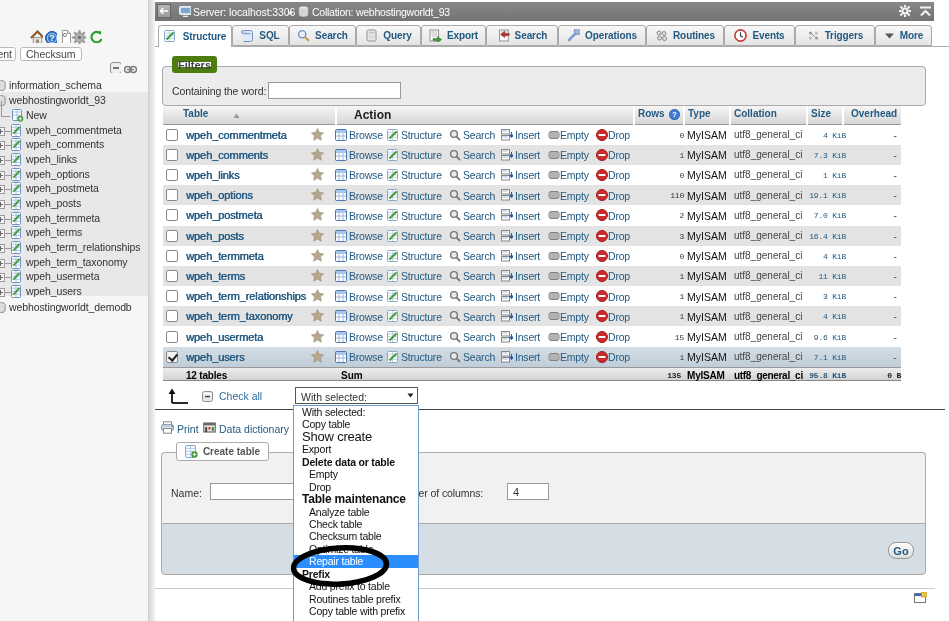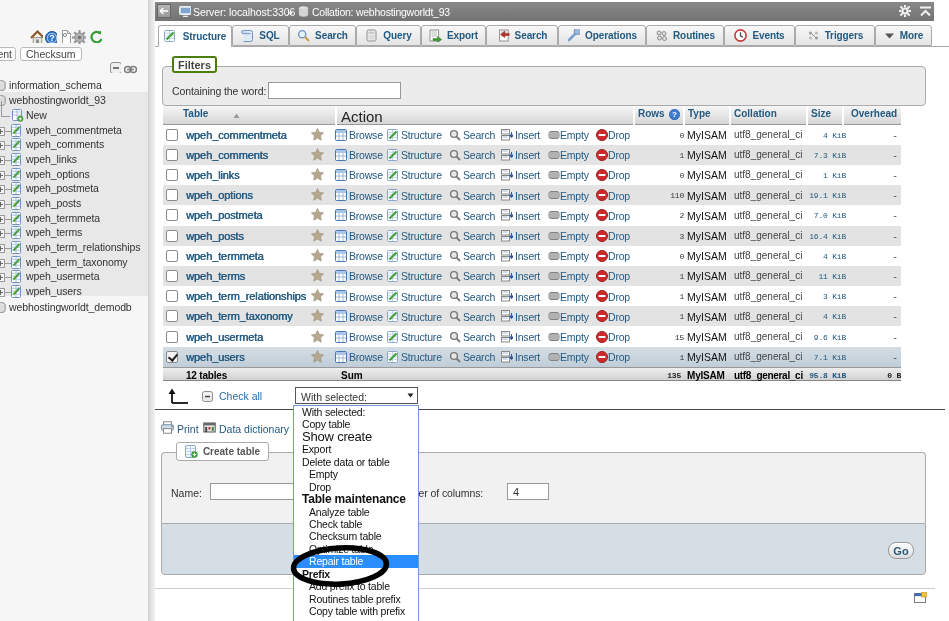--- a/index.html
+++ b/index.html
@@ -408,31 +408,31 @@
       </svg>
       <span>Triggers</span>
     </div>
 <div class="abs" style="left:875px;top:25px;width:57px;height:21px;background:linear-gradient(#f8f8f8,#e4e4e4);border:1px solid #aaa;border-radius:3px 3px 0 0;display:flex;align-items:center;justify-content:center;gap:5px;font-size:10px;letter-spacing:-0.1px;font-weight:bold;color:#235a81;z-index:2;">
       <svg width="11" height="8" viewBox="0 0 11 8" style="">
         <path d="M1 1.5 L5.5 6.5 L10 1.5 Z" fill="#555"></path>
       </svg>
       <span>More</span>
     </div>
 <div class="abs" style="left:162px;top:66px;width:764px;height:40px;background:#ececec;border:1px solid #aaa;border-radius:4px;"></div>
-<div class="abs" style="left:172px;top:56px;width:45px;height:17px;background:#fff;border:2px solid #4d7c0f;border-radius:3px;display:flex;align-items:center;justify-content:center;font-size:11px;font-weight:bold;color:#444;z-index:2;">Filters</div>
+<div class="abs" style="left:172px;top:56px;width:45px;height:17px;background:#fff;border:6px solid #4d7c0f;border-radius:3px;display:flex;align-items:center;justify-content:center;font-size:11px;font-weight:bold;color:#444;z-index:2;">Filters</div>
 <div class="abs " style="left:172px;top:85px;font-size:10.5px;letter-spacing:-0.1px;color:#333;">Containing the word:</div>
 <div class="abs" style="left:268px;top:82px;width:133px;height:17px;background:#fff;border:1px solid #999;"></div>
 <div class="abs" style="left:163px;top:106px;width:738px;height:18.5px;background:linear-gradient(#f6f6f6,#d6d6d6);border-bottom:1px solid #999;"></div>
 <div class="abs" style="left:183px;top:108px;font-size:10px;font-weight:bold;color:#235a81;">Table</div>
 <div class="abs" style="left:233px;top:112.5px;">
       <svg width="7" height="5.5" viewBox="0 0 7 5.5" style="">
         <path d="M0.5 5 L3.5 0.5 L6.5 5 Z" fill="#999"></path>
       </svg>
     </div>
-<div class="abs" style="left:341px;top:108px;font-size:15px;font-weight:normal;color:#235a81;color:#222;">Action</div>
+<div class="abs" style="left:354px;top:108px;font-size:12px;font-weight:bold;color:#235a81;color:#222;">Action</div>
 <div class="abs" style="left:638px;top:108px;font-size:10px;font-weight:bold;color:#235a81;">Rows</div>
 <div class="abs" style="left:669px;top:109px;">
       <svg width="11" height="11" viewBox="0 0 11 11" style="">
         <circle cx="5.5" cy="5.5" r="5.2" fill="#3c7cd3" stroke="#1d4f96" stroke-width="0.6"></circle>
         <text x="5.5" y="8.2" font-size="8" font-family="Liberation Sans" font-weight="bold" fill="#fff" text-anchor="middle">?</text>
       </svg>
     </div>
 <div class="abs" style="left:688px;top:108px;font-size:10px;font-weight:bold;color:#235a81;">Type</div>
 <div class="abs" style="left:734px;top:108px;font-size:10px;font-weight:bold;color:#235a81;">Collation</div>
 <div class="abs" style="left:811px;top:108px;font-size:10px;font-weight:bold;color:#235a81;">Size</div>
@@ -1248,21 +1248,21 @@
         <rect x="0.5" y="1.5" width="11" height="9" fill="#fff" stroke="#7a7a7a"></rect>
         <rect x="0.5" y="1.5" width="11" height="2.6" fill="#3c6cb4"></rect>
         <rect x="7.5" y="0" width="5" height="5" fill="#f0c040" stroke="#b88f20" stroke-width="0.6"></rect>
       </svg>
     </div>
 <div class="abs" style="left:293px;top:405px;width:126px;height:220px;background:#fff;border:1px solid #6f9bd2;z-index:10;overflow:hidden;">
       <div style="height:12.45px;line-height:12.8px;padding-left:8px;font-size:10.5px;letter-spacing:-0.2px;color:#111;white-space:nowrap;">With selected:</div>
       <div style="height:12.45px;line-height:12.8px;padding-left:8px;font-size:10.5px;letter-spacing:-0.2px;color:#111;white-space:nowrap;">Copy table</div>
       <div style="height:12.45px;line-height:12.8px;padding-left:8px;font-size:13px;letter-spacing:-0.2px;color:#111;white-space:nowrap;">Show create</div>
       <div style="height:12.45px;line-height:12.8px;padding-left:8px;font-size:10.5px;letter-spacing:-0.2px;color:#111;white-space:nowrap;">Export</div>
-      <div style="height:12.45px;line-height:12.8px;padding-left:8px;font-size:10.5px;letter-spacing:-0.2px;color:#111;font-weight:normal;white-space:nowrap;">Delete data or table</div>
+      <div style="height:12.45px;line-height:12.8px;padding-left:8px;font-size:10.5px;letter-spacing:-0.2px;color:#111;font-weight:bold;white-space:nowrap;">Delete data or table</div>
       <div style="height:12.45px;line-height:12.8px;padding-left:15px;font-size:10.5px;letter-spacing:-0.2px;color:#111;white-space:nowrap;">Empty</div>
       <div style="height:12.45px;line-height:12.8px;padding-left:15px;font-size:10.5px;letter-spacing:-0.2px;color:#111;white-space:nowrap;">Drop</div>
       <div style="height:12.45px;line-height:12.8px;padding-left:8px;font-size:12px;letter-spacing:-0.2px;color:#111;font-weight:bold;white-space:nowrap;">Table maintenance</div>
       <div style="height:12.45px;line-height:12.8px;padding-left:15px;font-size:10.5px;letter-spacing:-0.2px;color:#111;white-space:nowrap;">Analyze table</div>
       <div style="height:12.45px;line-height:12.8px;padding-left:15px;font-size:10.5px;letter-spacing:-0.2px;color:#111;white-space:nowrap;">Check table</div>
       <div style="height:12.45px;line-height:12.8px;padding-left:15px;font-size:10.5px;letter-spacing:-0.2px;color:#111;white-space:nowrap;">Checksum table</div>
       <div style="height:12.45px;line-height:12.8px;padding-left:15px;font-size:10.5px;letter-spacing:-0.2px;color:#111;white-space:nowrap;">Optimize table</div>
       <div style="height:12.45px;line-height:12.8px;padding-left:15px;font-size:10.5px;letter-spacing:-0.2px;color:#111;background:#2a8eff;color:#fff;white-space:nowrap;">Repair table</div>
       <div style="height:12.45px;line-height:12.8px;padding-left:8px;font-size:10.5px;letter-spacing:-0.2px;color:#111;font-weight:bold;white-space:nowrap;">Prefix</div>
       <div style="height:12.45px;line-height:12.8px;padding-left:15px;font-size:10.5px;letter-spacing:-0.2px;color:#111;white-space:nowrap;">Add prefix to table</div>

